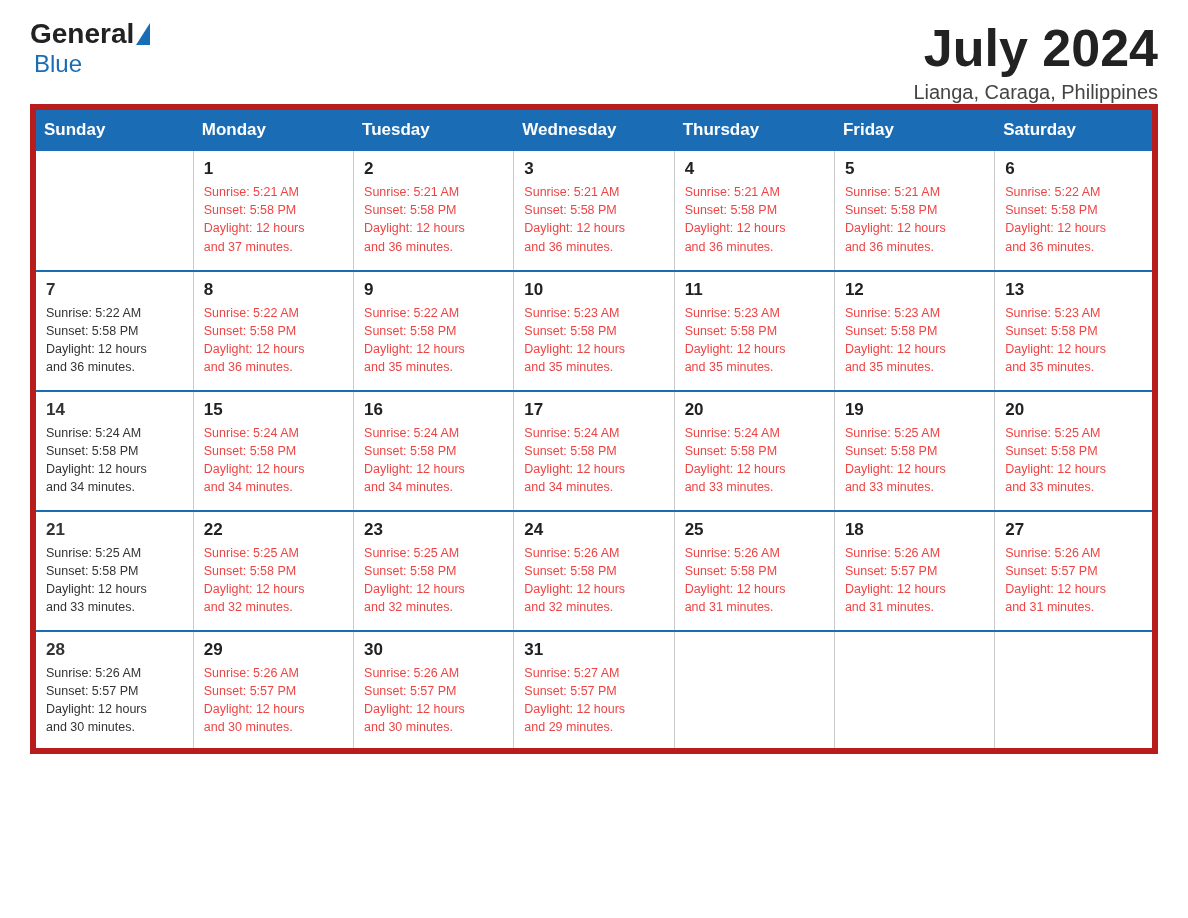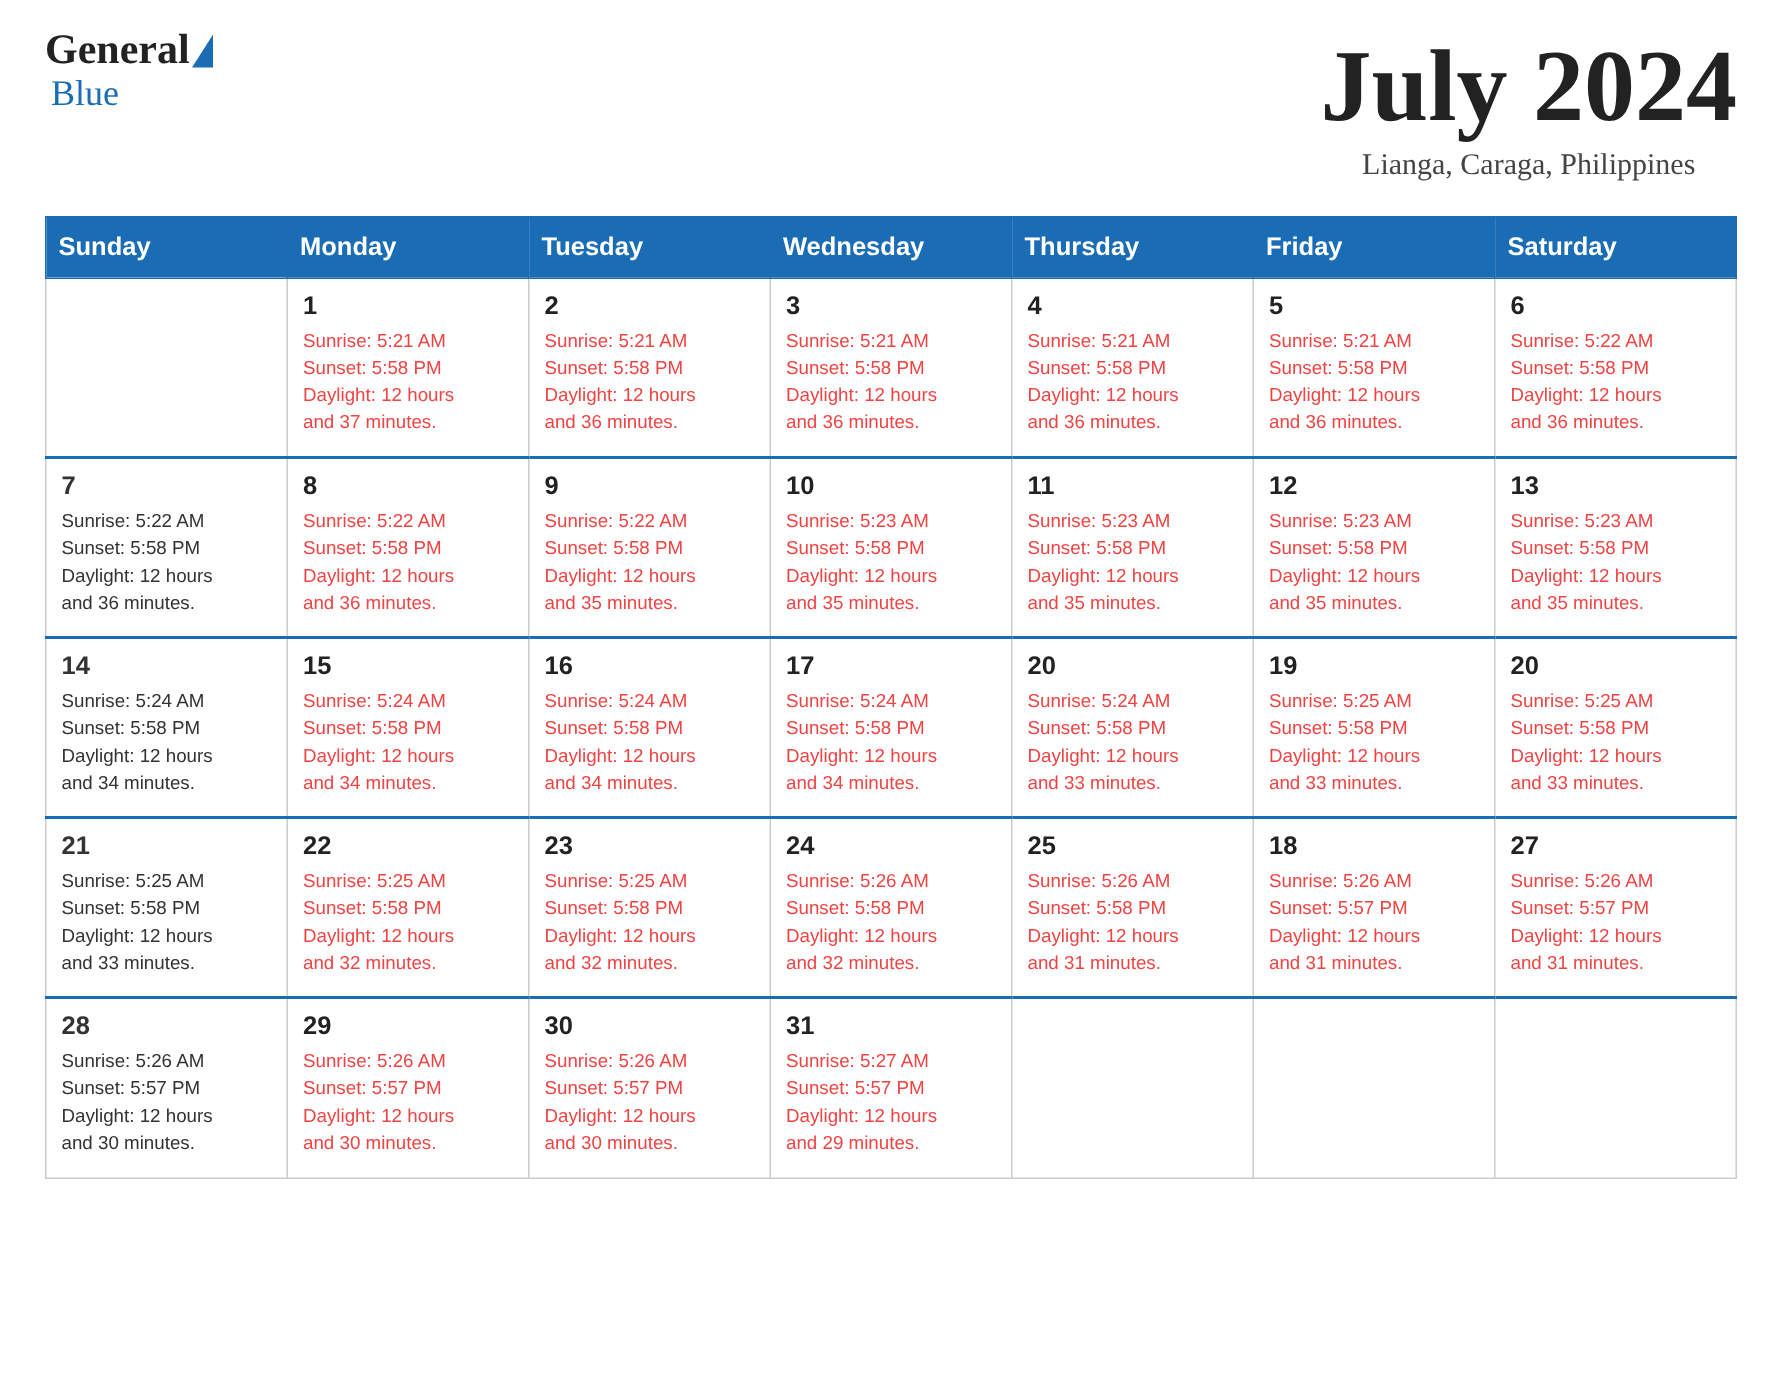--- a/index.html
+++ b/index.html
@@ -13,21 +13,20 @@
     .page {
       width: 1188px;
       min-height: 918px;
       background: #fff;
       padding: 20px 30px 30px 30px;
     }
     .header {
       display: flex;
       justify-content: space-between;
       align-items: flex-start;
-      font-family: Liberation Serif, serif;
     }
     .logo {
       display: flex;
       flex-direction: column;
       align-items: flex-start;
     }
     .logo-text {
       display: flex;
       align-items: center;
       font-size: 28px;
@@ -48,36 +47,35 @@
       vertical-align: middle;
     }
     .logo-blue {
       color: #1a6db5;
       font-size: 24px;
     }
     .title-area {
       text-align: right;
     }
     .month-title {
-      font-size: 68px;
+      font-size: 52px;
       font-weight: bold;
       color: #222;
       line-height: 1.1;
     }
     .location {
       font-size: 20px;
       color: #444;
       margin-top: 4px;
       text-align: center;
     }
     .calendar {
       width: 100%;
       border-collapse: collapse;
-      border: 1px solid #b91c1c;
-      margin-top: 22px;
+      border: 6px solid #b91c1c;
     }
     .calendar th {
       background: #1a6db5;
       color: #fff;
       font-size: 17px;
       font-weight: bold;
       padding: 10px 8px;
       text-align: left;
       border: 1px solid #1a6db5;
     }

